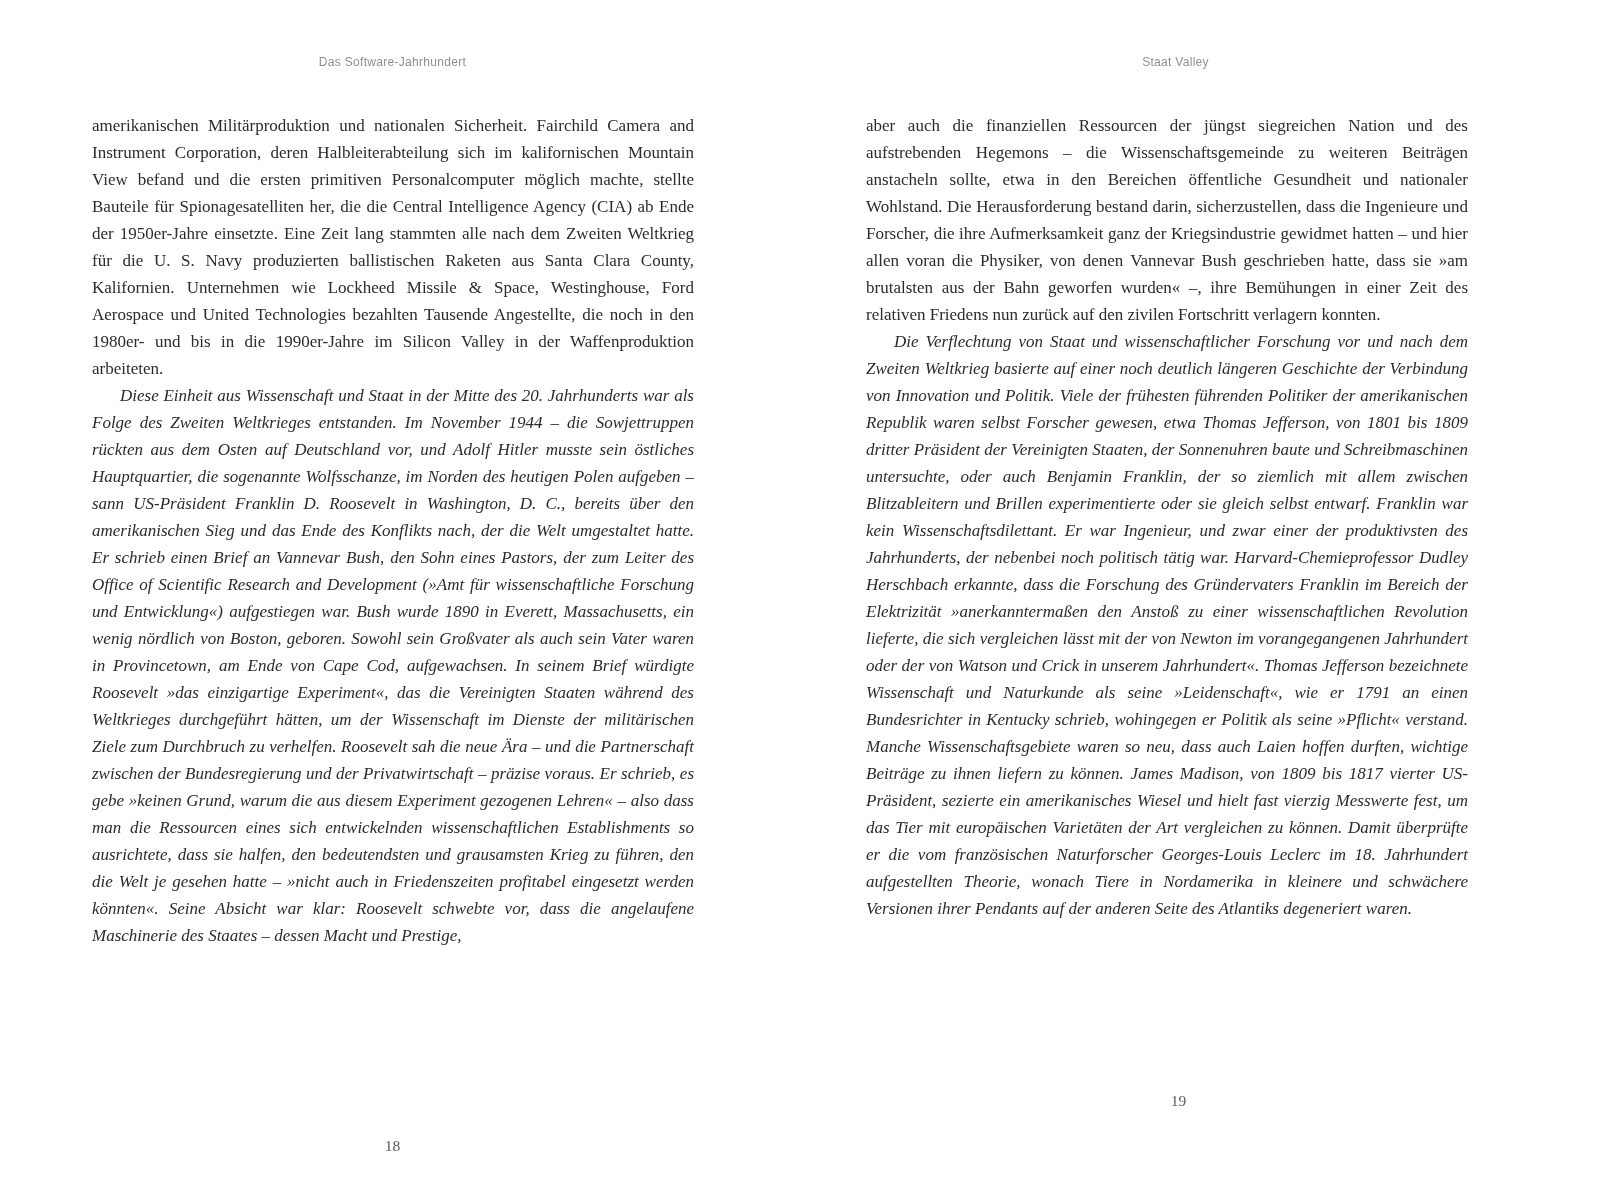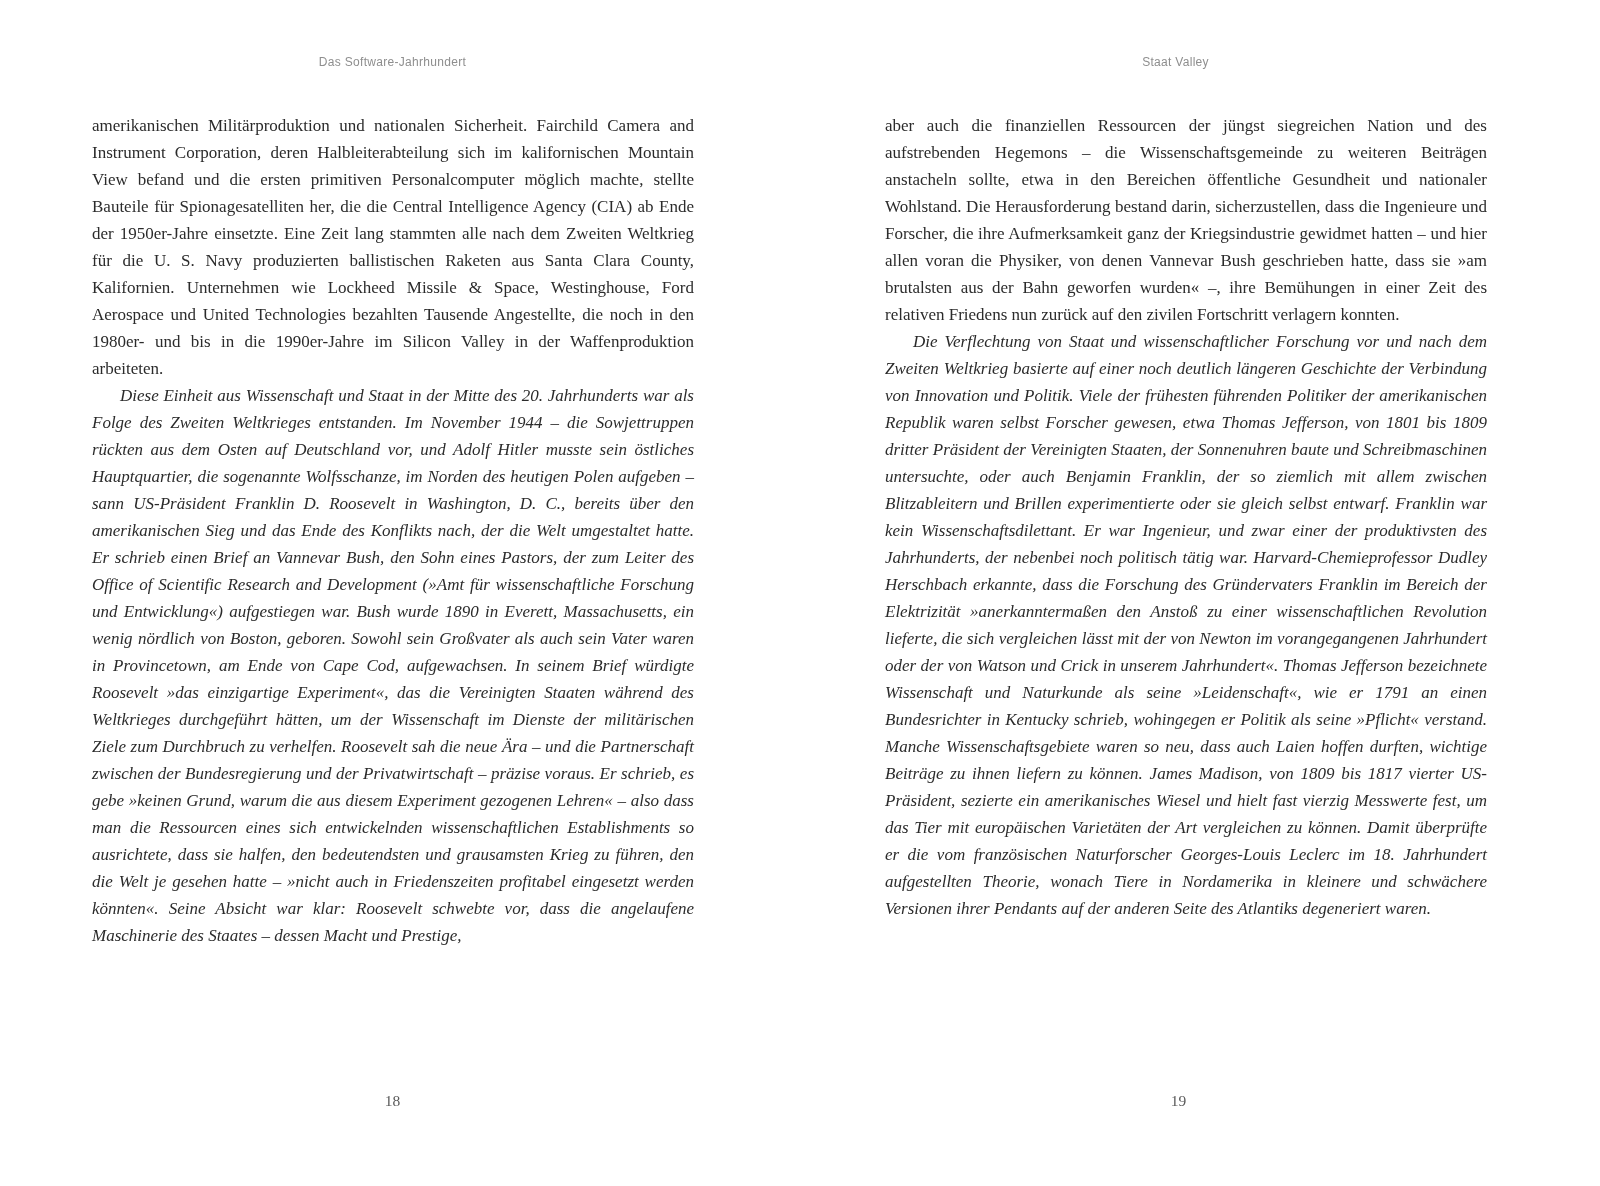--- a/index.html
+++ b/index.html
@@ -48,34 +48,34 @@
     top: 112px;
     width: 602px;
     color: var(--text-color);
     font-size: 17px;
     line-height: 27px;
     text-align: justify;
     hyphens: auto;
     -webkit-hyphens: auto;
   }
   .page-left  .body-text { left: 92px; }
-  .page-right .body-text { left: 85px; }
+  .page-right .body-text { left: 66px; }
 
   .para { text-indent: 0; }
   .para.indent { text-indent: 28px; font-style: italic; }
 
   .page-number {
     position: absolute;
     top: 1092px;
     width: 601px;
     text-align: center;
     font-size: 15.5px;
     color: var(--pagenum-color);
   }
-  .page-left  .page-number { left: 92px; }
+  .page-left  .page-number { left: 92px; margin-top: 45px; }
   .page-right .page-number { left: 78px; }
 </style>
 </head>
 <body>
 
 <div class="spread">
 
   <div class="page page-left">
     <div class="running-head">Das Software-Jahrhundert</div>
     <div class="body-text">

